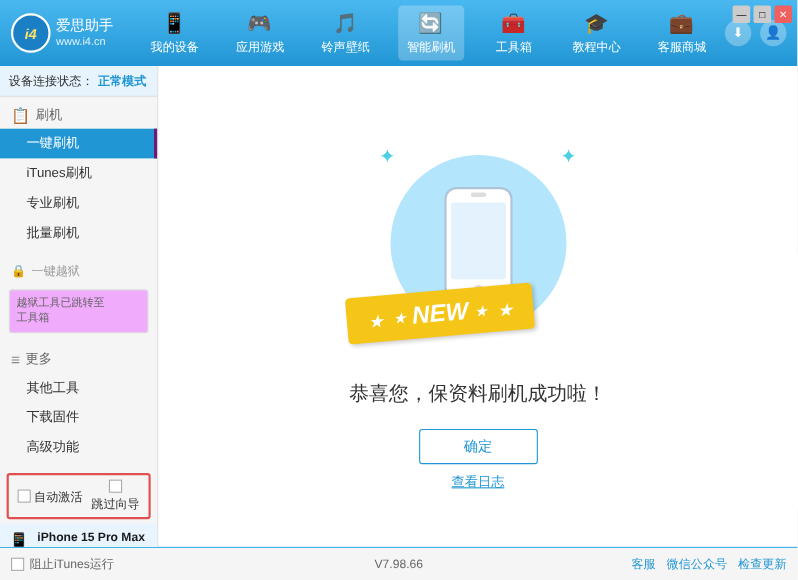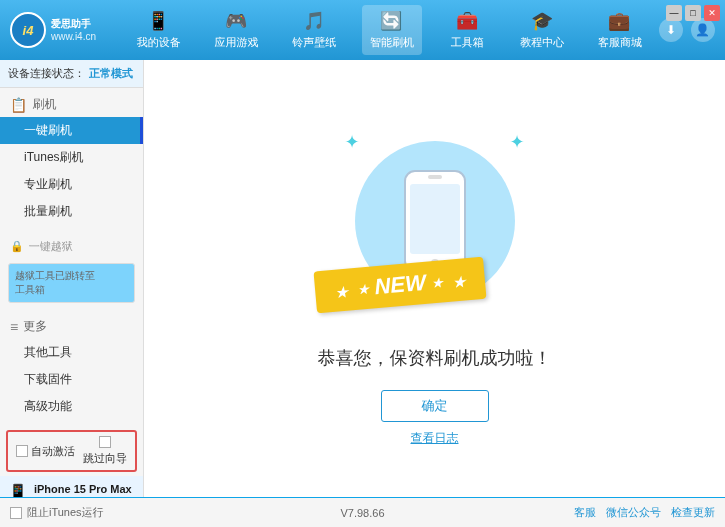--- a/index.html
+++ b/index.html
@@ -28,25 +28,25 @@
     .main { display: flex; height: 437px; position: relative; }
 
     
     .sidebar { width: 144px; background: #f5f5f5; border-right: 1px solid #ddd; display: flex; flex-direction: column; overflow: hidden; }
     .status-bar { background: #e8f4fd; padding: 6px 8px; font-size: 11px; color: #333; border-bottom: 1px solid #ddd; display: flex; align-items: center; gap: 4px; }
     .status-bar .mode { color: #2196d4; font-weight: bold; }
     .sidebar-section { padding: 4px 0; }
     .sidebar-group-header { display: flex; align-items: center; gap: 5px; padding: 4px 10px; font-size: 12px; color: #666; }
     .sidebar-group-header .icon { color: #2196d4; font-size: 14px; }
     .sidebar-item { padding: 5px 10px 5px 24px; font-size: 12px; color: #333; cursor: pointer; }
-    .sidebar-item.active { background: #2196d4; color: white; border-right: 3px solid #1d4ed8; }
+    .sidebar-item.active { background: #2196d4; color: white; border-right: 3px solid #701a75; }
     .sidebar-divider { height: 1px; background: #e0e0e0; margin: 3px 8px; }
     .sidebar-disabled { padding: 4px 10px; display: flex; align-items: center; gap: 5px; color: #999; font-size: 11px; }
     .sidebar-disabled .icon { color: #ccc; }
-    .notice-box { margin: 5px 8px; background: #7dd3fc; border: 1px solid #ddd; border-radius: 3px; padding: 5px 6px; font-size: 10px; color: #666; line-height: 1.4; }
+    .notice-box { margin: 5px 8px; background: #f0abfc; border: 1px solid #ddd; border-radius: 3px; padding: 5px 6px; font-size: 10px; color: #666; line-height: 1.4; }
 
     
     .sidebar-bottom { margin-top: auto; padding: 6px 0; }
     .device-check { display: flex; align-items: center; gap: 4px; padding: 4px 8px; border: 2px solid #e05050; border-radius: 3px; margin: 4px 6px; }
     .checkbox { width: 12px; height: 12px; border: 1px solid #aaa; background: white; display: inline-block; }
     .checkbox-label { font-size: 11px; color: #333; }
     .device-entry { padding: 5px 8px; display: flex; align-items: flex-start; gap: 6px; background: #e8f4ff; }
     .device-icon { color: #2196d4; font-size: 16px; margin-top: 2px; }
     .device-info { font-size: 11px; line-height: 1.5; }
     .device-name { font-weight: bold; color: #1a1a1a; }
@@ -76,21 +76,21 @@
 <body>
 
 <div style="width:725px; height:527px; position:relative; overflow:hidden;">
 
   <div class="header">
     <div class="logo-area">
       <div class="logo-icon">
         <span style="font-size:13px; font-style:italic; font-weight:900; color:#ffe066;">i4</span>
       </div>
       <div class="logo-text">
-        <div style="font-size:10px; font-weight:bold;">爱思助手</div>
+        <div style="font-size:13px; font-weight:normal;">爱思助手</div>
         <div style="font-size:10px; opacity:0.85;">www.i4.cn</div>
       </div>
     </div>
 
     <div class="nav-items">
       <div class="nav-item">
         <span class="nav-icon">📱</span>
         <span>我的设备</span>
       </div>
       <div class="nav-item">

